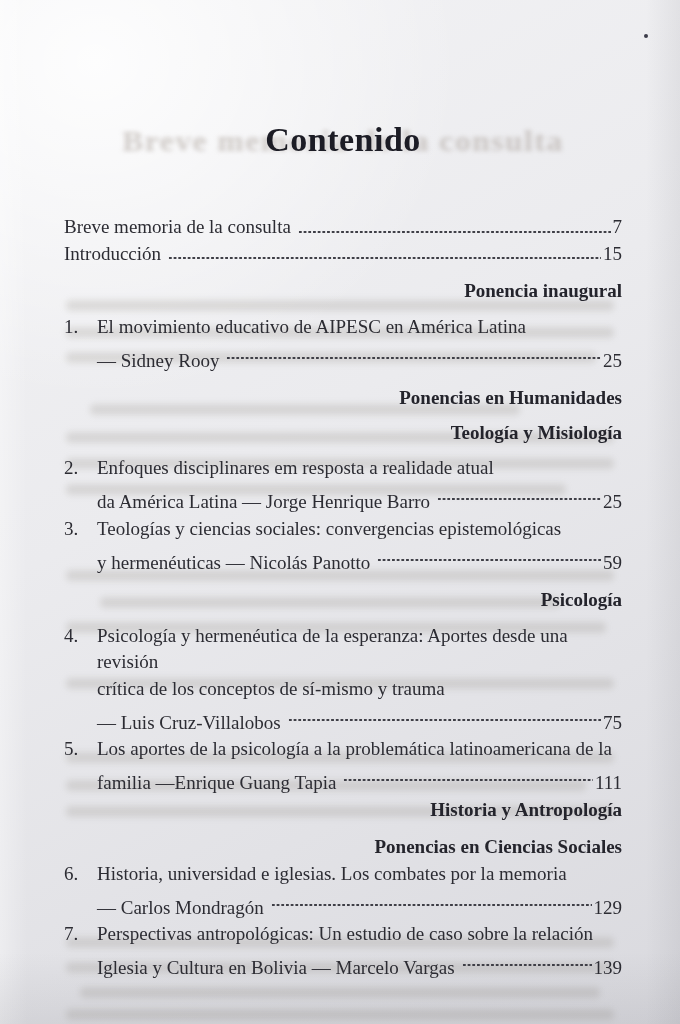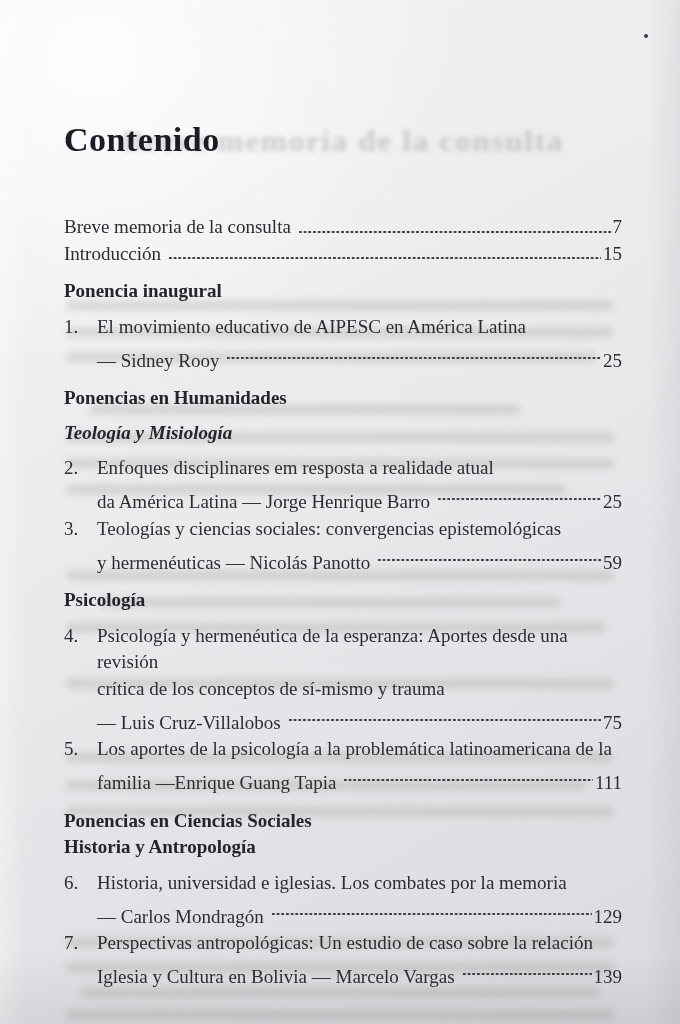--- a/index.html
+++ b/index.html
@@ -19,21 +19,21 @@
       linear-gradient(to left, rgba(110,110,118,0.10), rgba(0,0,0,0) 5%),
       linear-gradient(to top, rgba(110,110,118,0.12), rgba(0,0,0,0) 7%),
       linear-gradient(to right, rgba(255,255,255,0.35), rgba(0,0,0,0) 4%);
   }
   .text-block{
     position:absolute;left:64px;right:58px;top:0;
     font-size:19px;line-height:26.5px;
   }
   .page-title{
     margin-top:118px;
-    text-align:left;
+    text-align:center;
     font-size:34px;line-height:44px;
     font-weight:bold;letter-spacing:0.5px;
     color:#1c1c25;
     position:relative;z-index:2;
   }
   .ghost-title{
     position:absolute;left:0;right:0;top:128px;
     text-align:center;
     font-size:29px;font-weight:bold;letter-spacing:1.5px;
     color:rgba(150,139,128,0.42);
@@ -49,21 +49,21 @@
     flex:1 1 auto;
     margin:0 2px 0 7px;
     height:26.5px;
     background-image:radial-gradient(circle, #3d3d45 1.05px, rgba(0,0,0,0) 1.5px);
     background-size:4.7px 8px;
     background-repeat:repeat-x;
     background-position:0 13.5px;
   }
   .pagenum{flex:0 0 auto;text-align:right;}
   .section-heading{
-    text-align:left;font-weight:bold;color:#24242c;
+    text-align:right;font-weight:bold;color:#24242c;
     margin-top:11px;margin-bottom:9px;
     position:relative;z-index:2;
   }
   .entry{position:relative;z-index:2;}
   .entry-line{display:flex;align-items:baseline;}
   .entry-line .indent{flex:0 0 33px;}
   .front-matter{position:relative;z-index:2;}
   .ghost-line{
     position:absolute;height:11px;
     background:rgba(142,136,128,0.22);
@@ -128,21 +128,21 @@
       </div>
       <div class="entry-line">
         <span class="indent"></span>
         <span>— Sidney Rooy</span>
         <span class="dots"></span>
         <span class="pagenum">25</span>
       </div>
     </div>
 
     <div class="section-heading" style="margin-bottom:2px;">Ponencias en Humanidades</div>
-    <div class="section-heading" style="margin-top:8px;font-style:italic;">Teología y Misiología</div>
+    <div class="section-heading" style="margin-top:8px;">Teología y Misiología</div>
     <div class="entry">
       <div class="entry-line">
         <span class="num">2.</span>
         <span>Enfoques disciplinares em resposta a realidade atual</span>
       </div>
       <div class="entry-line">
         <span class="indent"></span>
         <span>da América Latina — Jorge Henrique Barro</span>
         <span class="dots"></span>
         <span class="pagenum">25</span>
@@ -184,22 +184,22 @@
         <span>Los aportes de la psicología a la problemática latinoamericana de la</span>
       </div>
       <div class="entry-line">
         <span class="indent"></span>
         <span>familia —Enrique Guang Tapia</span>
         <span class="dots"></span>
         <span class="pagenum">111</span>
       </div>
     </div>
 
+    <div class="section-heading" style="margin-top:0;">Historia y Antropología</div>
     <div class="section-heading" style="margin-bottom:0;">Ponencias en Ciencias Sociales</div>
-    <div class="section-heading" style="margin-top:0;">Historia y Antropología</div>
     <div class="entry">
       <div class="entry-line">
         <span class="num">6.</span>
         <span>Historia, universidad e iglesias. Los combates por la memoria</span>
       </div>
       <div class="entry-line">
         <span class="indent"></span>
         <span>— Carlos Mondragón</span>
         <span class="dots"></span>
         <span class="pagenum">129</span>

